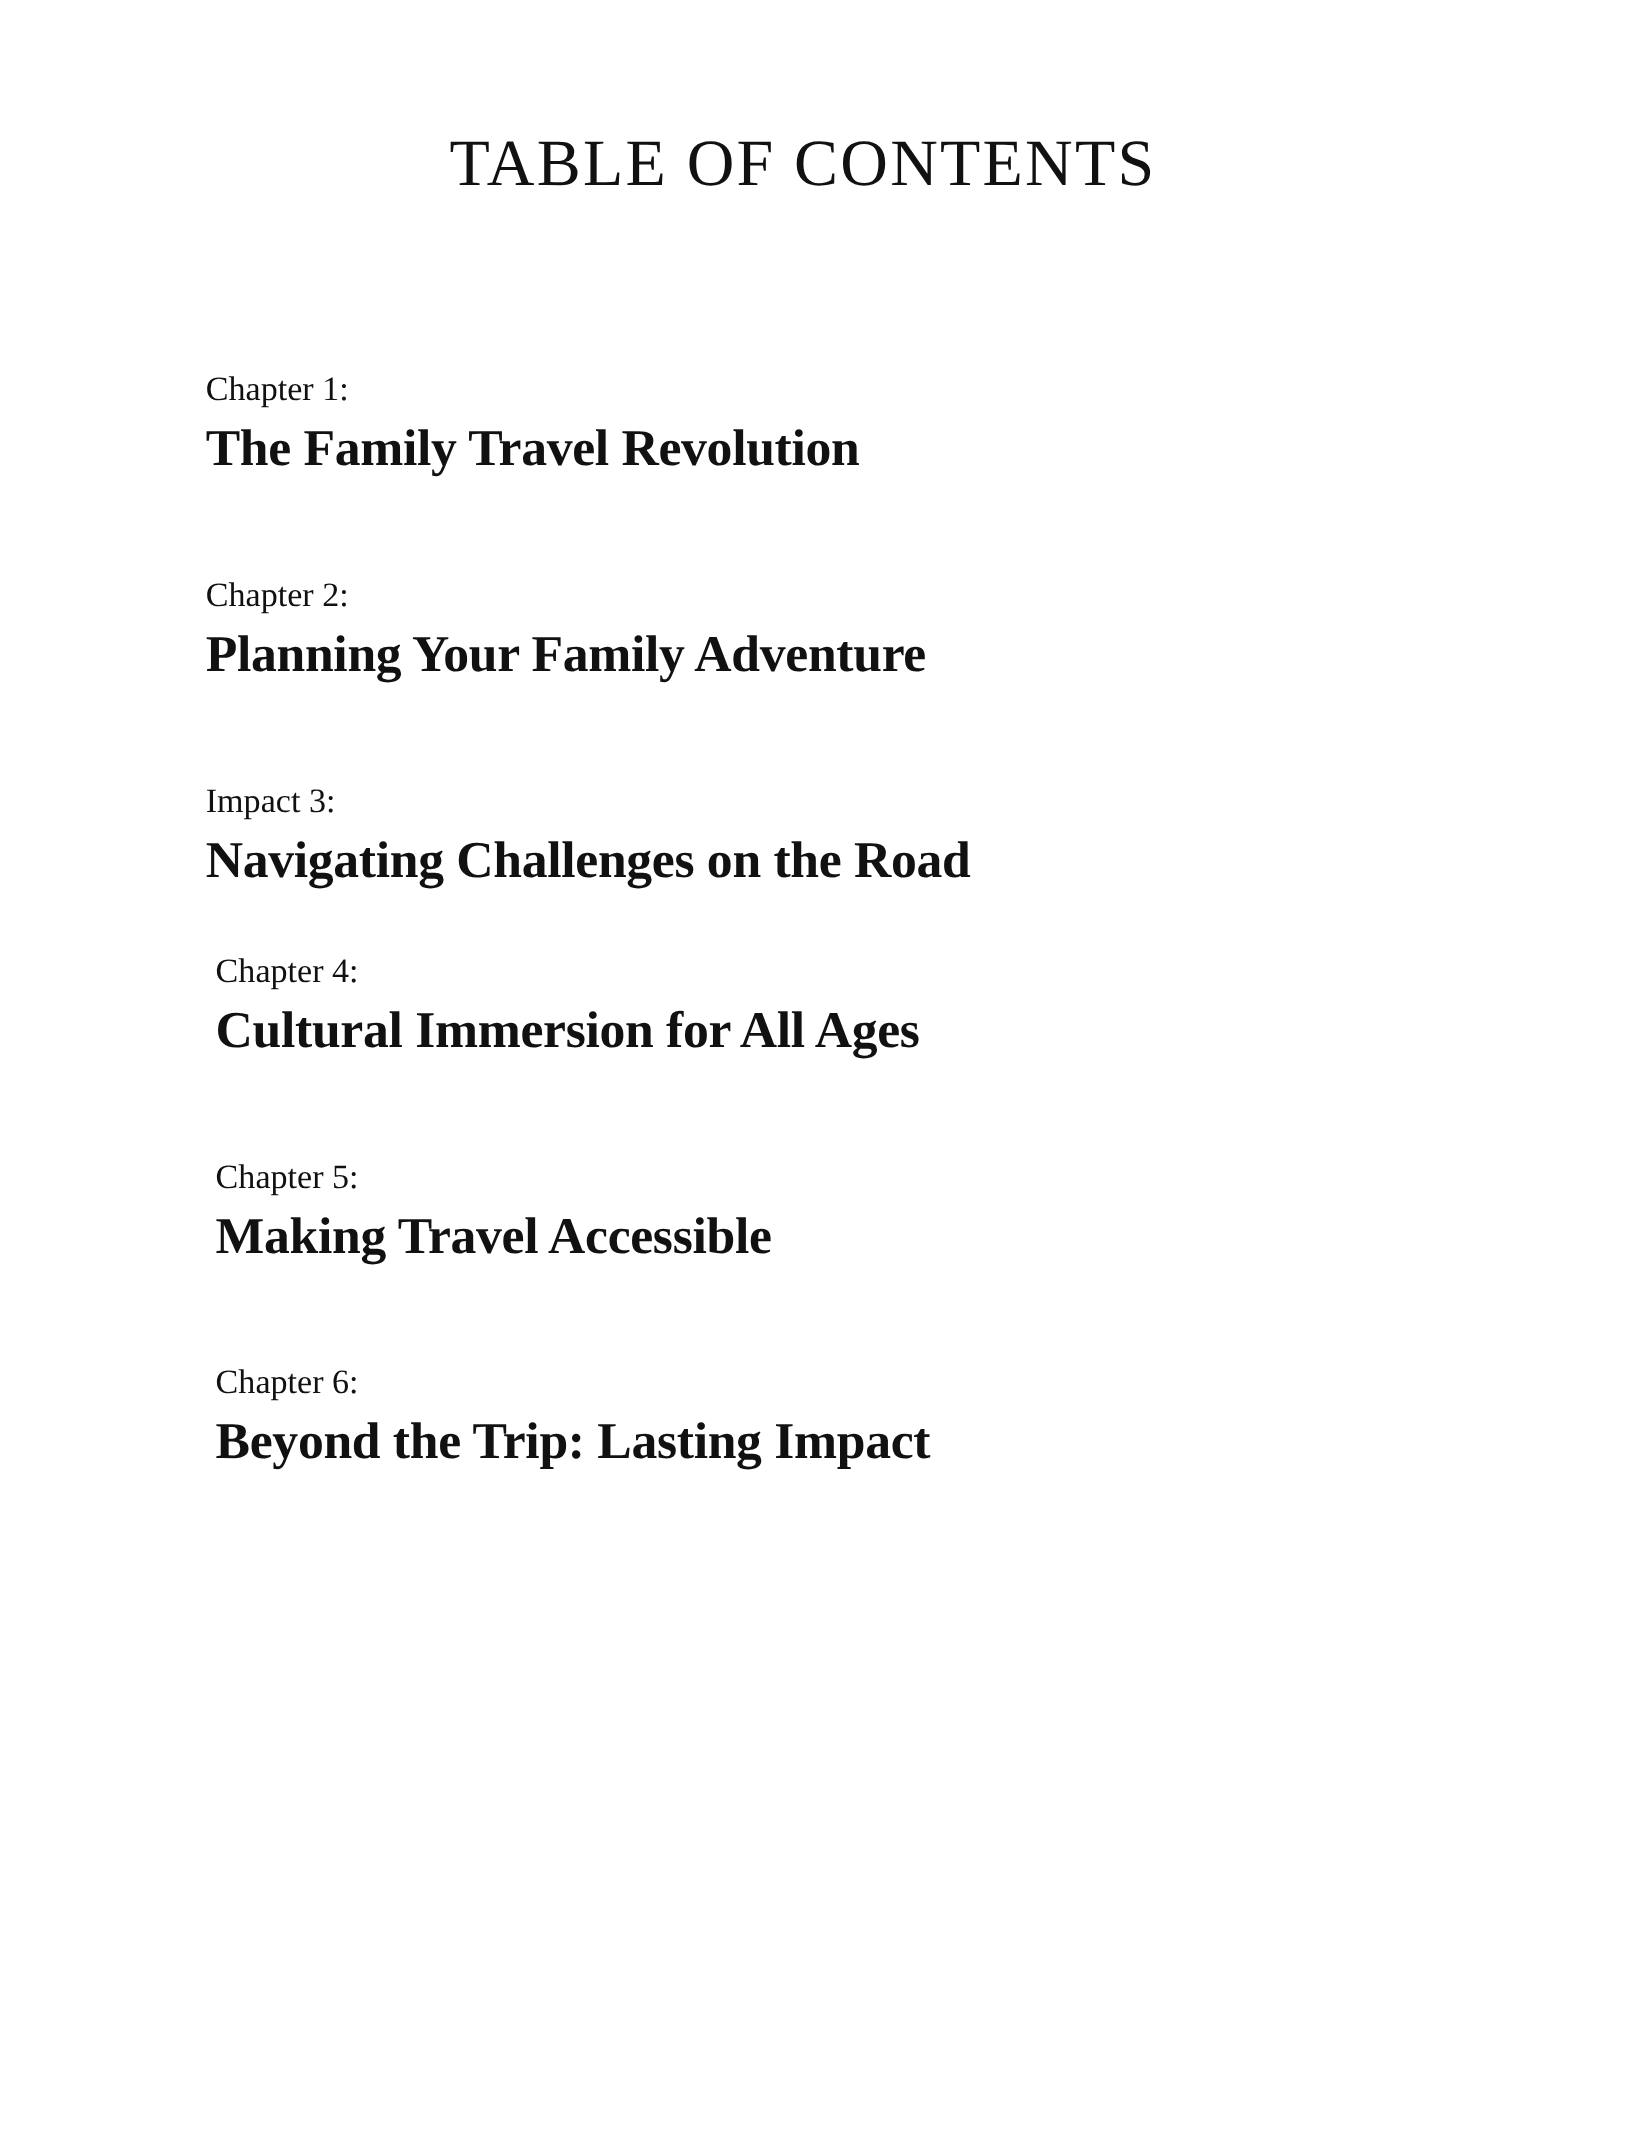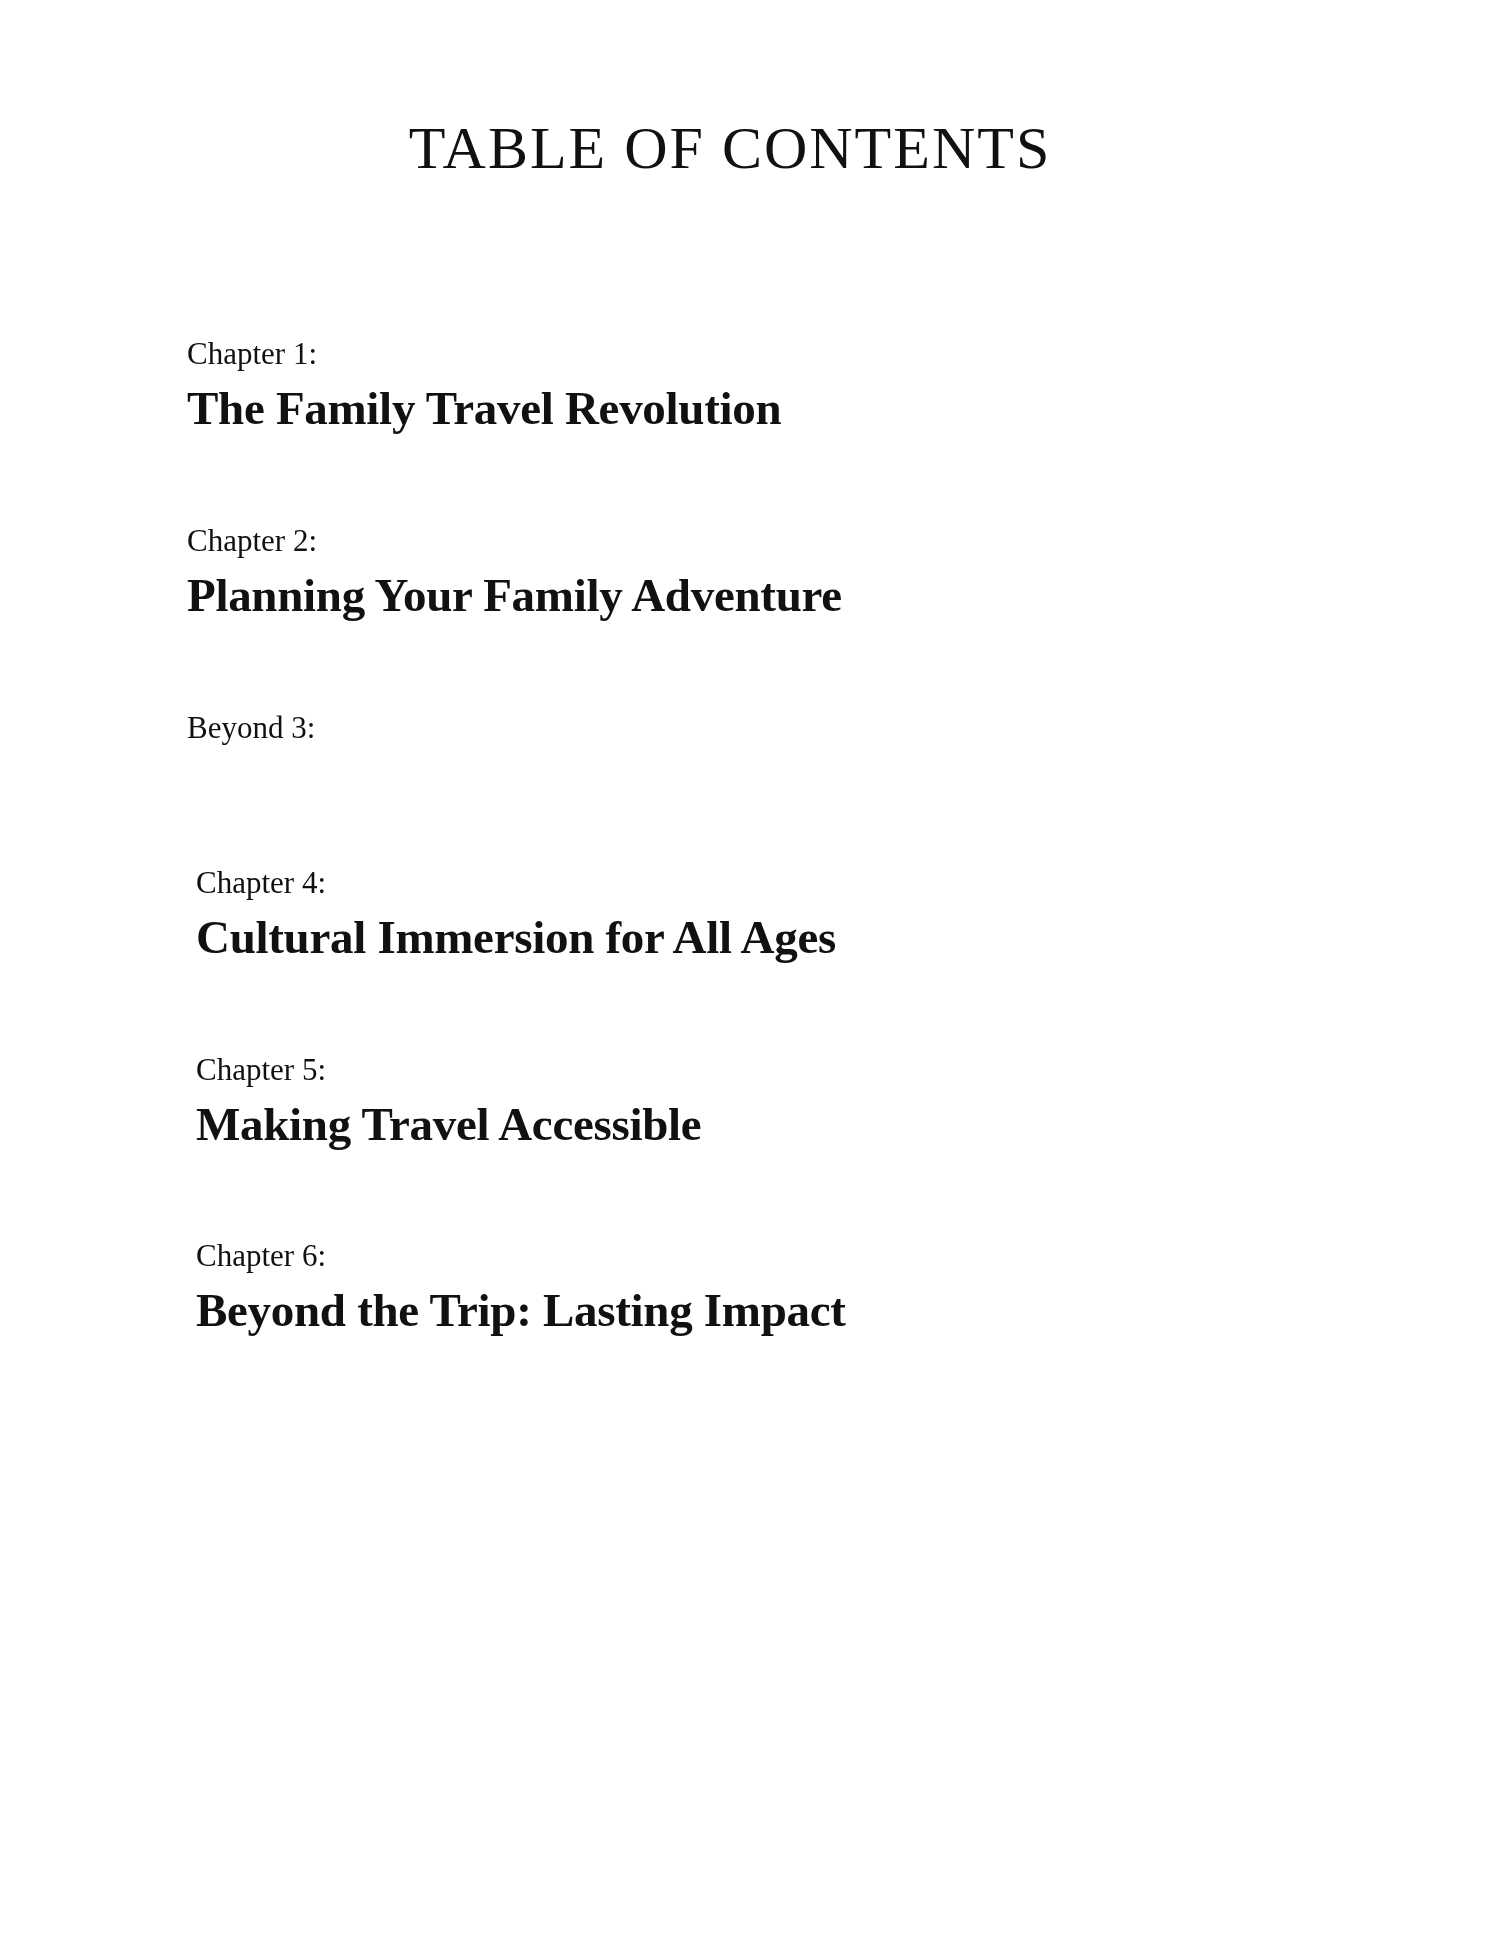--- a/index.html
+++ b/index.html
@@ -18,21 +18,22 @@
   <span class="chapter-label">Chapter 1:</span>
   <span class="chapter-title">The Family Travel Revolution</span>
 </div>
 
 <div class="chapter" style="left:155px; top:525px;">
   <span class="chapter-label">Chapter 2:</span>
   <span class="chapter-title">Planning Your Family Adventure</span>
 </div>
 
 <div class="chapter" style="left:155px; top:712px;">
-  <span class="chapter-label">Beyond 3:</span>
+  <span class="chapter-label">Impact 3:</span>
+  <span class="chapter-title">Navigating Challenges on the Road</span>
 </div>
 
 <div class="chapter" style="left:164px; top:867px;">
   <span class="chapter-label">Chapter 4:</span>
   <span class="chapter-title">Cultural Immersion for All Ages</span>
 </div>
 
 <div class="chapter" style="left:164px; top:1054px;font-family:Liberation Serif, serif;">
   <span class="chapter-label">Chapter 5:</span>
   <span class="chapter-title">Making Travel Accessible</span>

